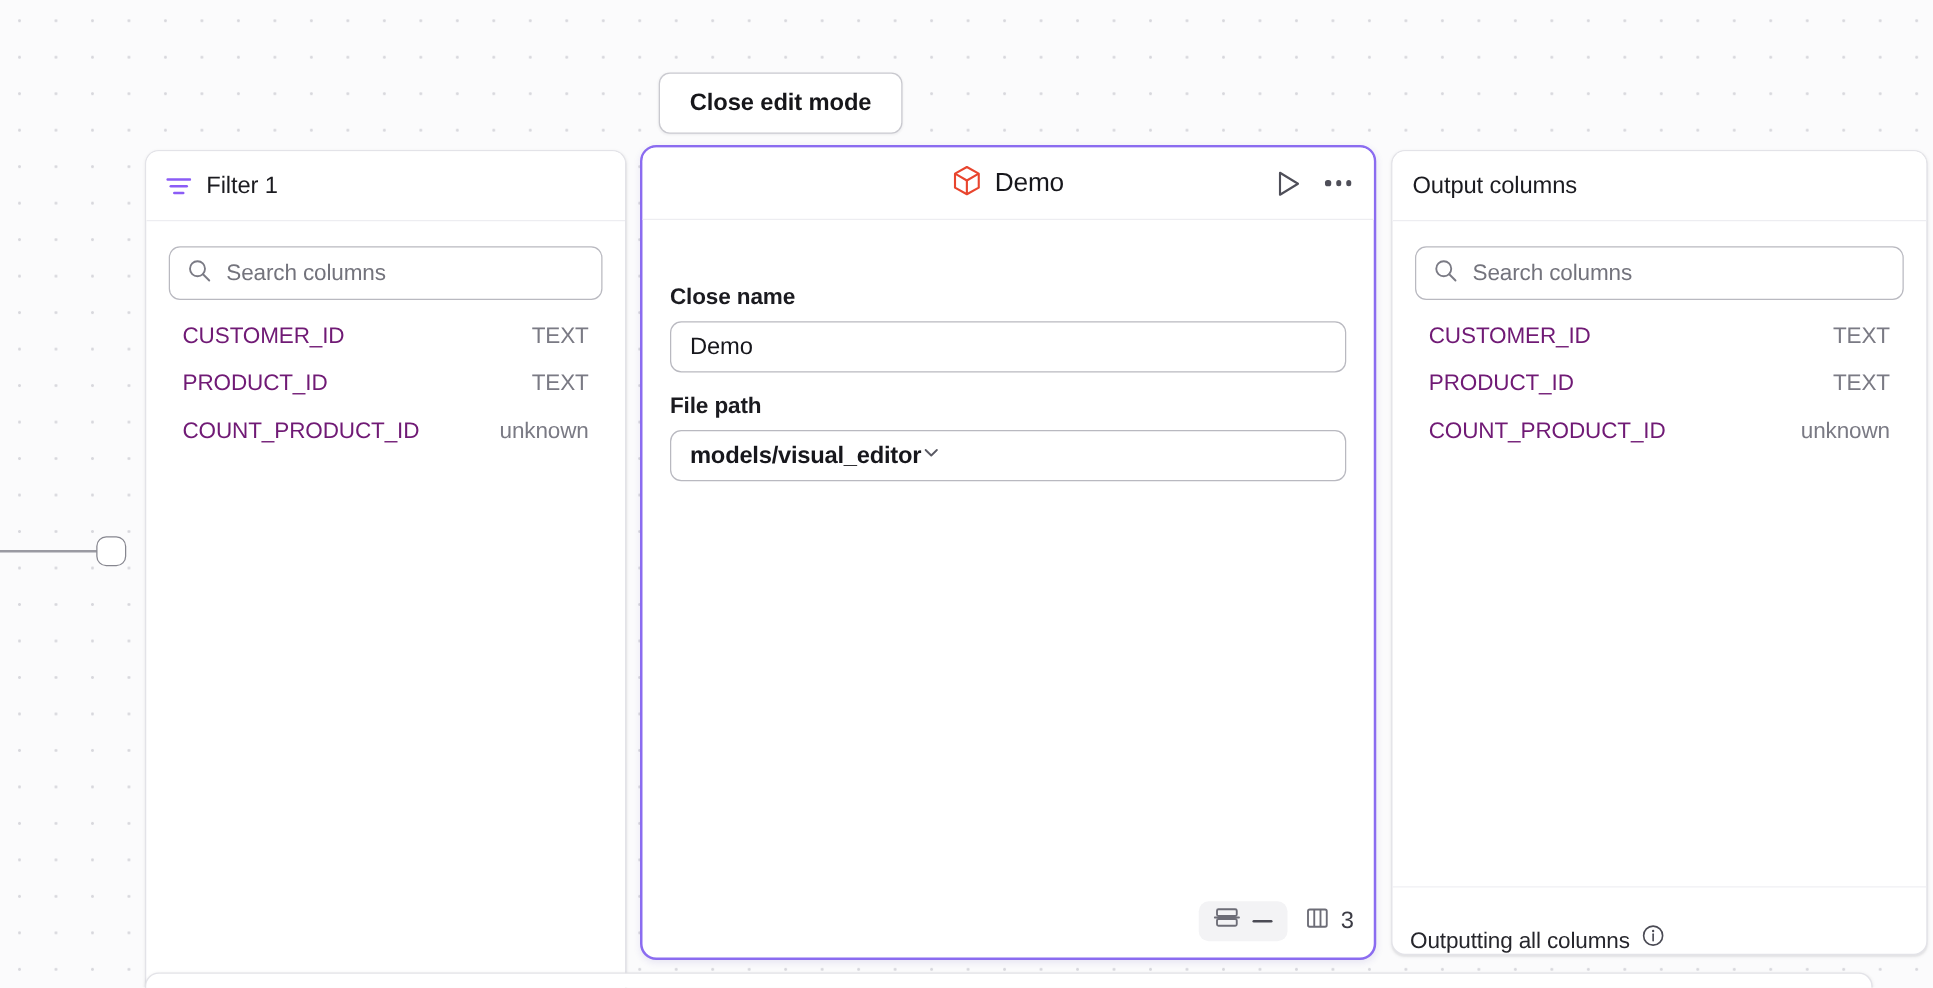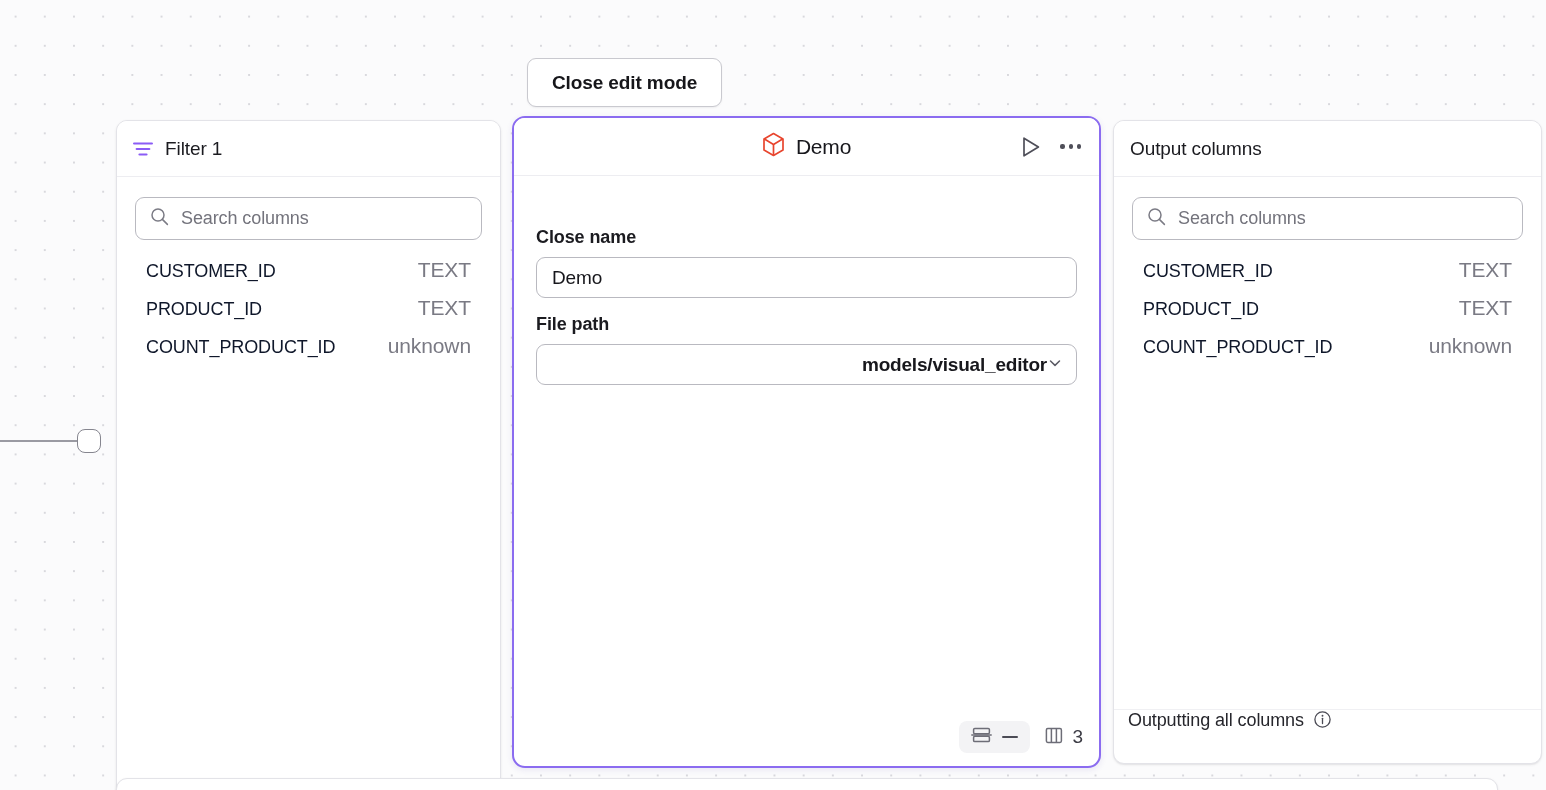--- a/index.html
+++ b/index.html
@@ -114,26 +114,26 @@
   .col-list { margin-top: 18px; }
   .col-row {
     display: flex;
     align-items: baseline;
     justify-content: space-between;
     height: 38px;
     padding: 0 11px;
   }
   .col-name {
     font-size: 18px;
-    color: #0f172a;
+    color: #701a75;
     letter-spacing: -0.1px;
     white-space: nowrap;
   }
   .col-type {
-    font-size: 21px;
+    font-size: 18px;
     color: #7a7a84;
     letter-spacing: -0.1px;
     white-space: nowrap;
   }
 
   
   #panel-filter {
     left: 116px; top: 120px;
     width: 385px; height: 704px;
   }
@@ -211,21 +211,21 @@
     cursor: text;
   }
   .gap { height: 16px; }
   .select-input {
     height: 41px;
     border: 1px solid #b9b9c0;
     border-radius: 9px;
     background: #fff;
     display: flex;
     align-items: center;
-    justify-content: flex-end;
+    justify-content: flex-start;
     padding: 0 13px 0 15px;
     cursor: pointer;
   }
   .select-input .val {
     font-size: 19px;
     font-weight: bold;
     color: #17171c;
     letter-spacing: -0.2px;
   }
 
@@ -266,21 +266,21 @@
 
   
   #panel-output {
     left: 1113px; top: 120px;
     width: 429px; height: 644px;
   }
   .output-footer {
     height: 54px;
     min-height: 54px;
     display: flex;
-    align-items: flex-start;
+    align-items: flex-end;
     gap: 9px;
     padding: 0 14px;
     border-top: 1px solid #f0f0f3;
   }
   .output-footer .txt {
     font-size: 18px;
     color: #26262c;
     letter-spacing: -0.1px;
   }
 

